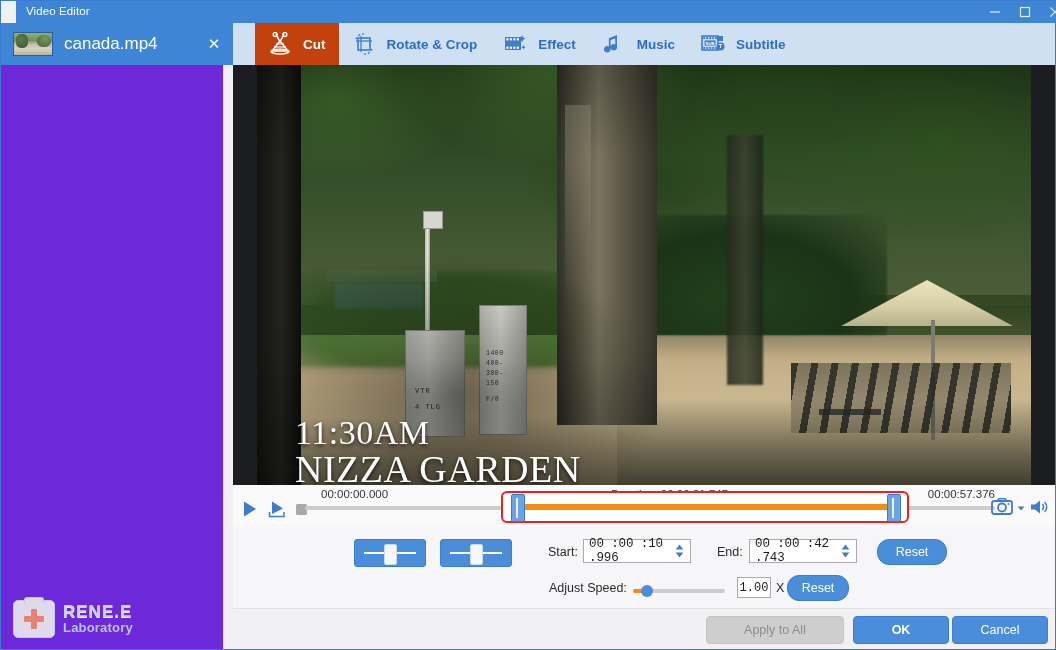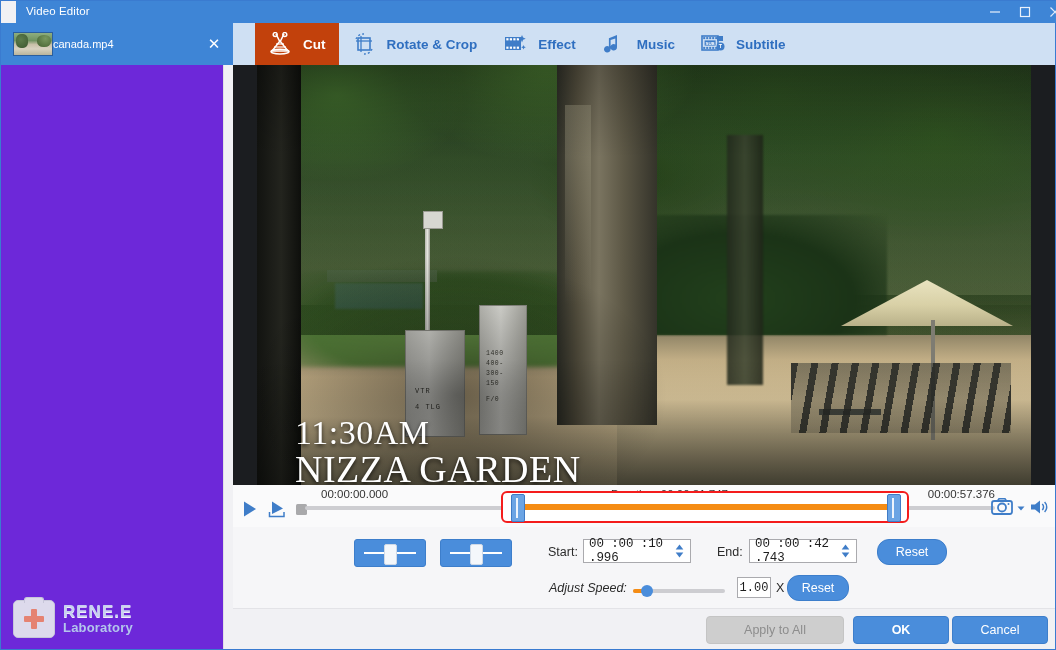--- a/index.html
+++ b/index.html
@@ -85,22 +85,23 @@
     background: radial-gradient(circle at 40% 40%, #5d7d4c, #3c5730);
     border-radius: 40%;
   }
   .filetab .thumb::after {
     content: "";
     position: absolute; right: 1px; top: 2px; width: 14px; height: 12px;
     background: radial-gradient(circle at 60% 30%, #79985f, #42602f);
     border-radius: 45%;
   }
   .filetab .fname {
+    margin-left: 11px;
     color: #ffffff;
-    font-size: 11px;
+    font-size: 17px;
     flex: 1;
   }
   .filetab .closex {
     width: 26px; height: 42px;
     display: flex; align-items: center; justify-content: center;
     color: #ffffff;
     font-size: 15px;
     margin-right: 6px;
   }
 
@@ -465,21 +466,20 @@
     border: 1px solid #3d7ecb;
   }
   .resetbtn.r1 { left: 644px; top: 12px; width: 68px; height: 24px; }
   .resetbtn.r2 { left: 554px; top: 48px; width: 60px; height: 24px; }
 
   .speedlabel {
     position: absolute;
     left: 316px; top: 54px;
     font-size: 12.5px;
     color: #2b2b2b;
-    font-style: italic;
   }
   .speedtrack {
     position: absolute;
     left: 400px; top: 62px;
     width: 92px; height: 4px;
     background: #cdcdd1;
     border-radius: 2px;
   }
   .speedtrack .fill {
     position: absolute; left: 0; top: 0; width: 12px; height: 4px;

